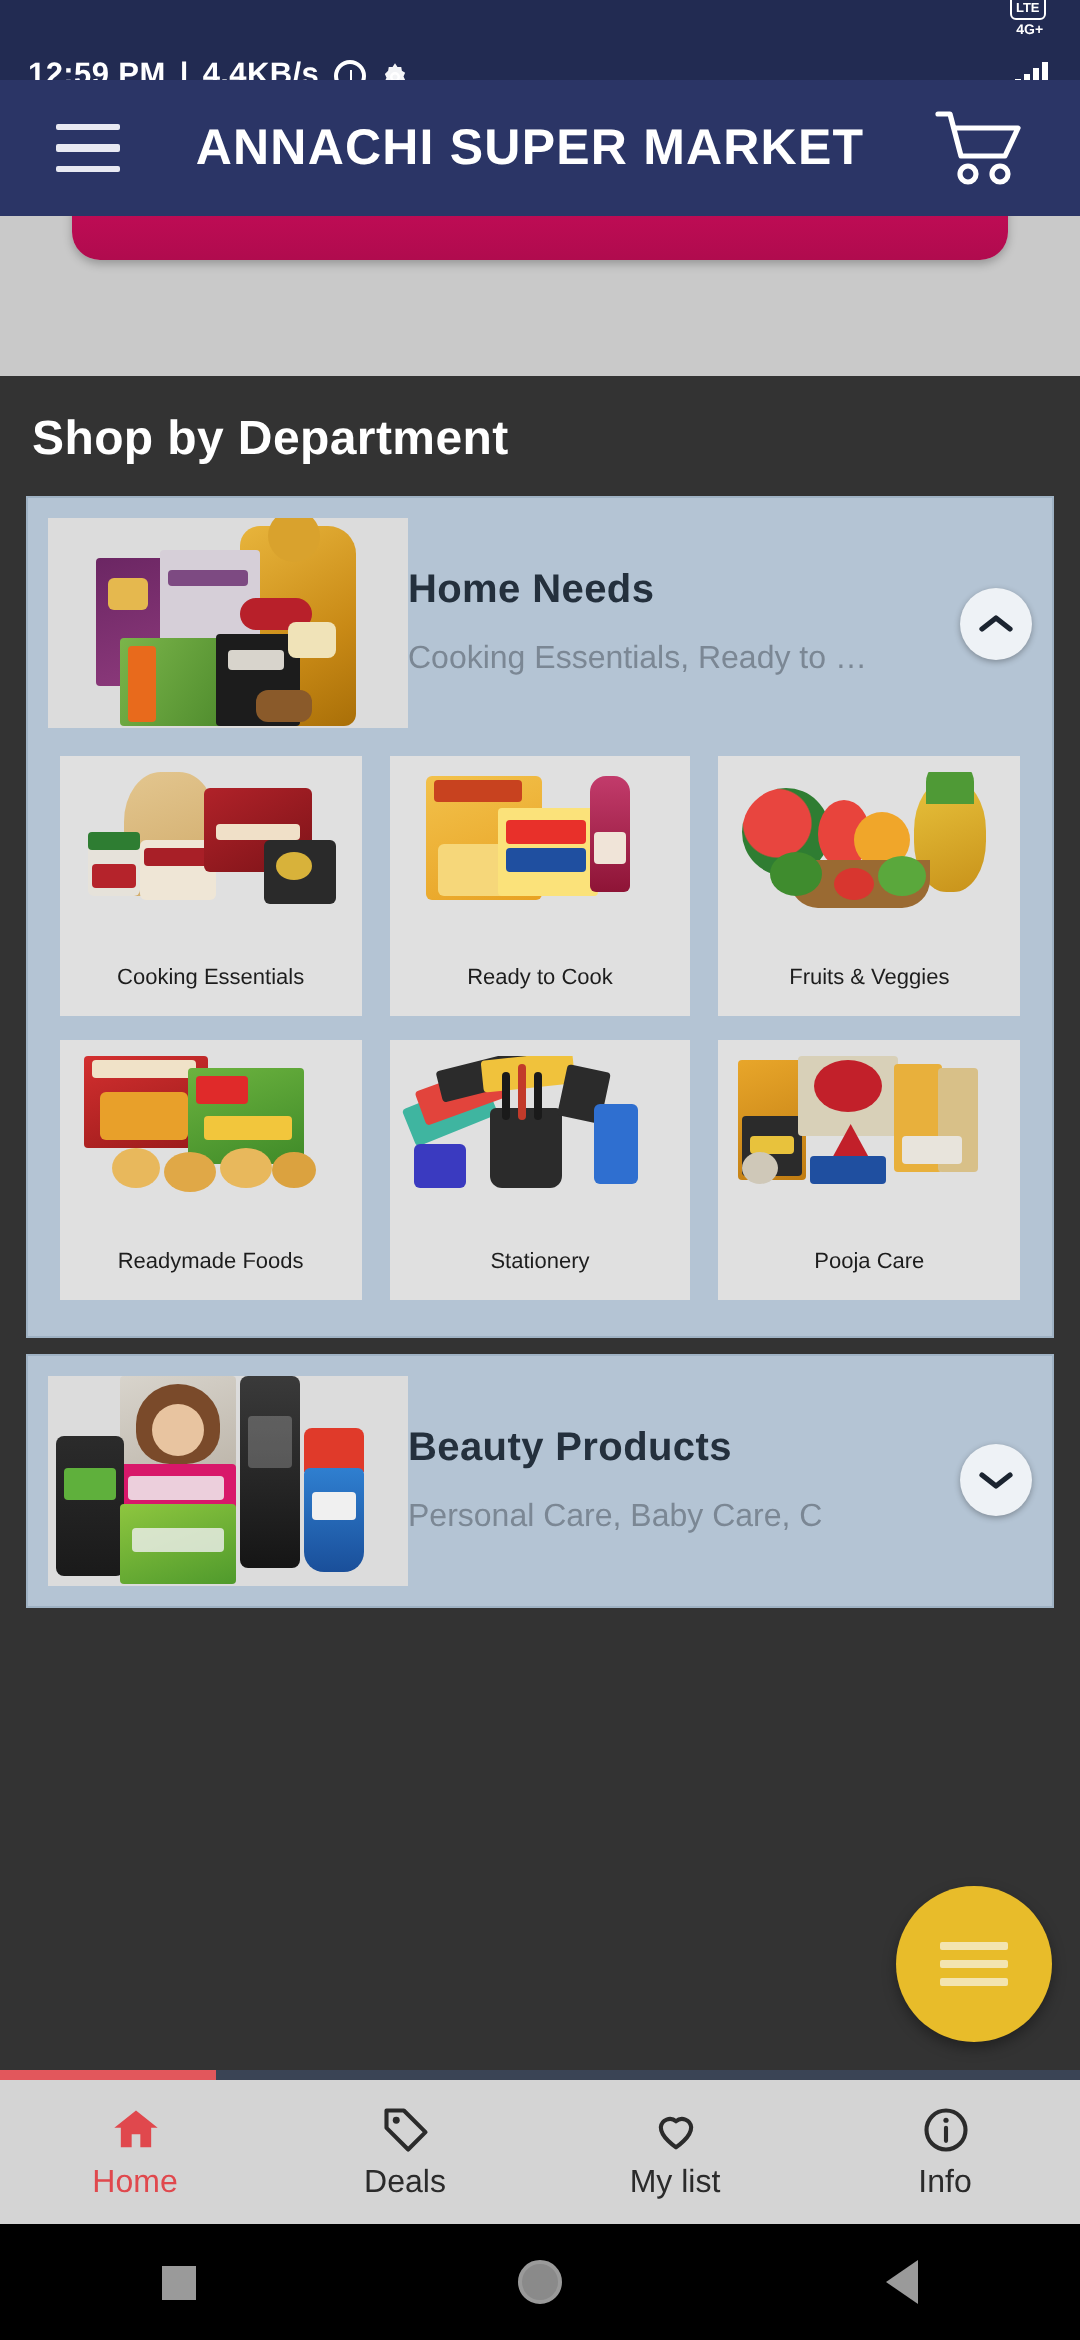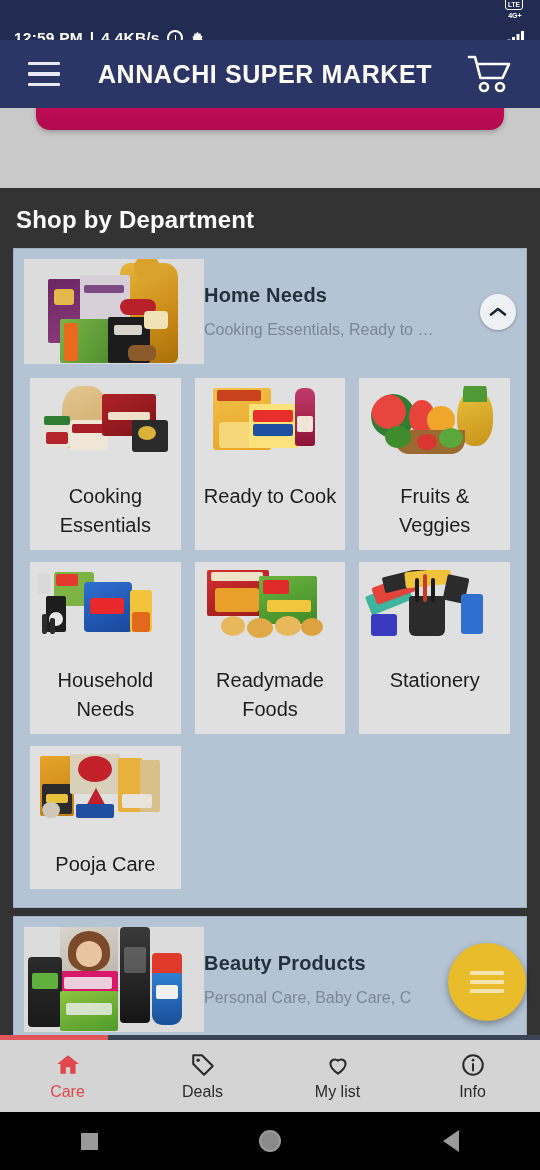--- a/index.html
+++ b/index.html
@@ -75,21 +75,21 @@
     position:absolute; right:10px; top:50%; transform:translateY(-50%);
     width:36px; height:36px; border-radius:50%; background:#eef2f6;
     display:flex; align-items:center; justify-content:center;
     box-shadow:0 1px 3px rgba(0,0,0,.3); cursor:pointer;
   }
 
   .grid { display:grid; grid-template-columns:repeat(3,1fr); gap:12px 14px; padding:4px 16px 18px 16px; }
   .tile { background:#e0e0e0; padding:8px 6px 10px 6px; display:flex; flex-direction:column;
           align-items:center; cursor:pointer; }
   .tile-img { width:100%; height:86px; background:#e0e0e0; position:relative; overflow:hidden; }
-  .tile-label { margin-top:10px; font-size:20px; color:#1d1d1d; text-align:center; line-height:1.45; }
+  .tile-label { margin-top:10px; font-size:11px; color:#1d1d1d; text-align:center; line-height:1.45; }
 
   
   .ph { position:absolute; border-radius:2px; }
 
   
   .fab {
     position:absolute; right:14px; bottom:14px; width:78px; height:78px; border-radius:50%;
     background:#e8bc2a; display:flex; align-items:center; justify-content:center;
     box-shadow:0 3px 7px rgba(0,0,0,.35); cursor:pointer; z-index:20;
   }
@@ -243,36 +243,20 @@
             <div class="ph" style="left:44px;top:14px;width:26px;height:34px;background:#e8443c;border-radius:50%;"></div>
             <div class="ph" style="left:62px;top:20px;width:28px;height:28px;background:#f0a62a;border-radius:50%;"></div>
             <div class="ph" style="left:30px;top:44px;width:70px;height:24px;background:#9a6a32;border-radius:0 0 14px 14px;"></div>
             <div class="ph" style="left:20px;top:40px;width:26px;height:22px;background:#3f8c2e;border-radius:50%;"></div>
             <div class="ph" style="left:74px;top:42px;width:24px;height:20px;background:#5aa83c;border-radius:50%;"></div>
             <div class="ph" style="left:52px;top:48px;width:20px;height:16px;background:#d8362f;border-radius:50%;"></div>
           </div>
           <div class="tile-label">Fruits &amp; Veggies</div>
         </div>
 
-        <div class="tile">
-          <div class="tile-img">
-            <div class="ph" style="left:18px;top:2px;width:40px;height:34px;background:#7cb342;border-radius:3px;"></div>
-            <div class="ph" style="left:20px;top:4px;width:22px;height:12px;background:#e23a2e;border-radius:2px;"></div>
-            <div class="ph" style="left:10px;top:26px;width:20px;height:36px;background:#1d1d1d;border-radius:2px;"></div>
-            <div class="ph" style="left:13px;top:42px;width:14px;height:14px;background:#e8e8e8;border-radius:50%;"></div>
-            <div class="ph" style="left:48px;top:12px;width:48px;height:50px;background:linear-gradient(160deg,#2f6fd0,#17479b);border-radius:4px;"></div>
-            <div class="ph" style="left:54px;top:28px;width:34px;height:16px;background:#e8282a;border-radius:3px;"></div>
-            <div class="ph" style="left:94px;top:20px;width:22px;height:42px;background:#f2c43c;border-radius:3px;"></div>
-            <div class="ph" style="left:96px;top:42px;width:18px;height:20px;background:#e2691c;border-radius:3px;"></div>
-            <div class="ph" style="left:2px;top:4px;width:12px;height:20px;background:#d8d8d8;"></div>
-            <div class="ph" style="left:6px;top:44px;width:5px;height:20px;background:#2b2b2b;"></div>
-            <div class="ph" style="left:14px;top:48px;width:5px;height:16px;background:#2b2b2b;"></div>
-          </div>
-          <div class="tile-label">Household Needs</div>
-        </div>
 
 
         <div class="tile">
           <div class="tile-img">
             <div class="ph" style="left:6px;top:0px;width:62px;height:46px;background:linear-gradient(160deg,#d32f2f,#9a1b1b);border-radius:2px;"></div>
             <div class="ph" style="left:10px;top:2px;width:52px;height:9px;background:#f0e2c8;"></div>
             <div class="ph" style="left:14px;top:18px;width:44px;height:24px;background:#e8a02a;border-radius:3px;"></div>
             <div class="ph" style="left:58px;top:6px;width:58px;height:48px;background:linear-gradient(160deg,#6cb33f,#3f8a28);border-radius:2px;"></div>
             <div class="ph" style="left:62px;top:10px;width:26px;height:14px;background:#e02a2a;border-radius:2px;"></div>
             <div class="ph" style="left:66px;top:30px;width:44px;height:12px;background:#f2c63c;border-radius:2px;"></div>
@@ -363,21 +347,21 @@
   <div class="navwrap">
     <div class="progress">
         <i></i>
       </div>
     <div class="bottomnav">
 
       <div class="navitem active">
         <svg width="28" height="26" viewBox="0 0 24 24" fill="currentColor">
           <path d="M12 3L2 11h3v9h5v-6h4v6h5v-9h3L12 3z"></path>
         </svg>
-        <span class="navlabel">Care</span>
+        <span class="navlabel">Home</span>
       </div>
 
       <div class="navitem">
         <svg width="28" height="26" viewBox="0 0 24 24" fill="none" stroke="currentColor" stroke-width="1.9" stroke-linejoin="round">
           <path d="M3 3h8l10 10-8 8L3 11V3z"></path>
           <circle cx="7.5" cy="7.5" r="1.6" fill="currentColor" stroke="none"></circle>
         </svg>
         <span class="navlabel">Deals</span>
       </div>
 

